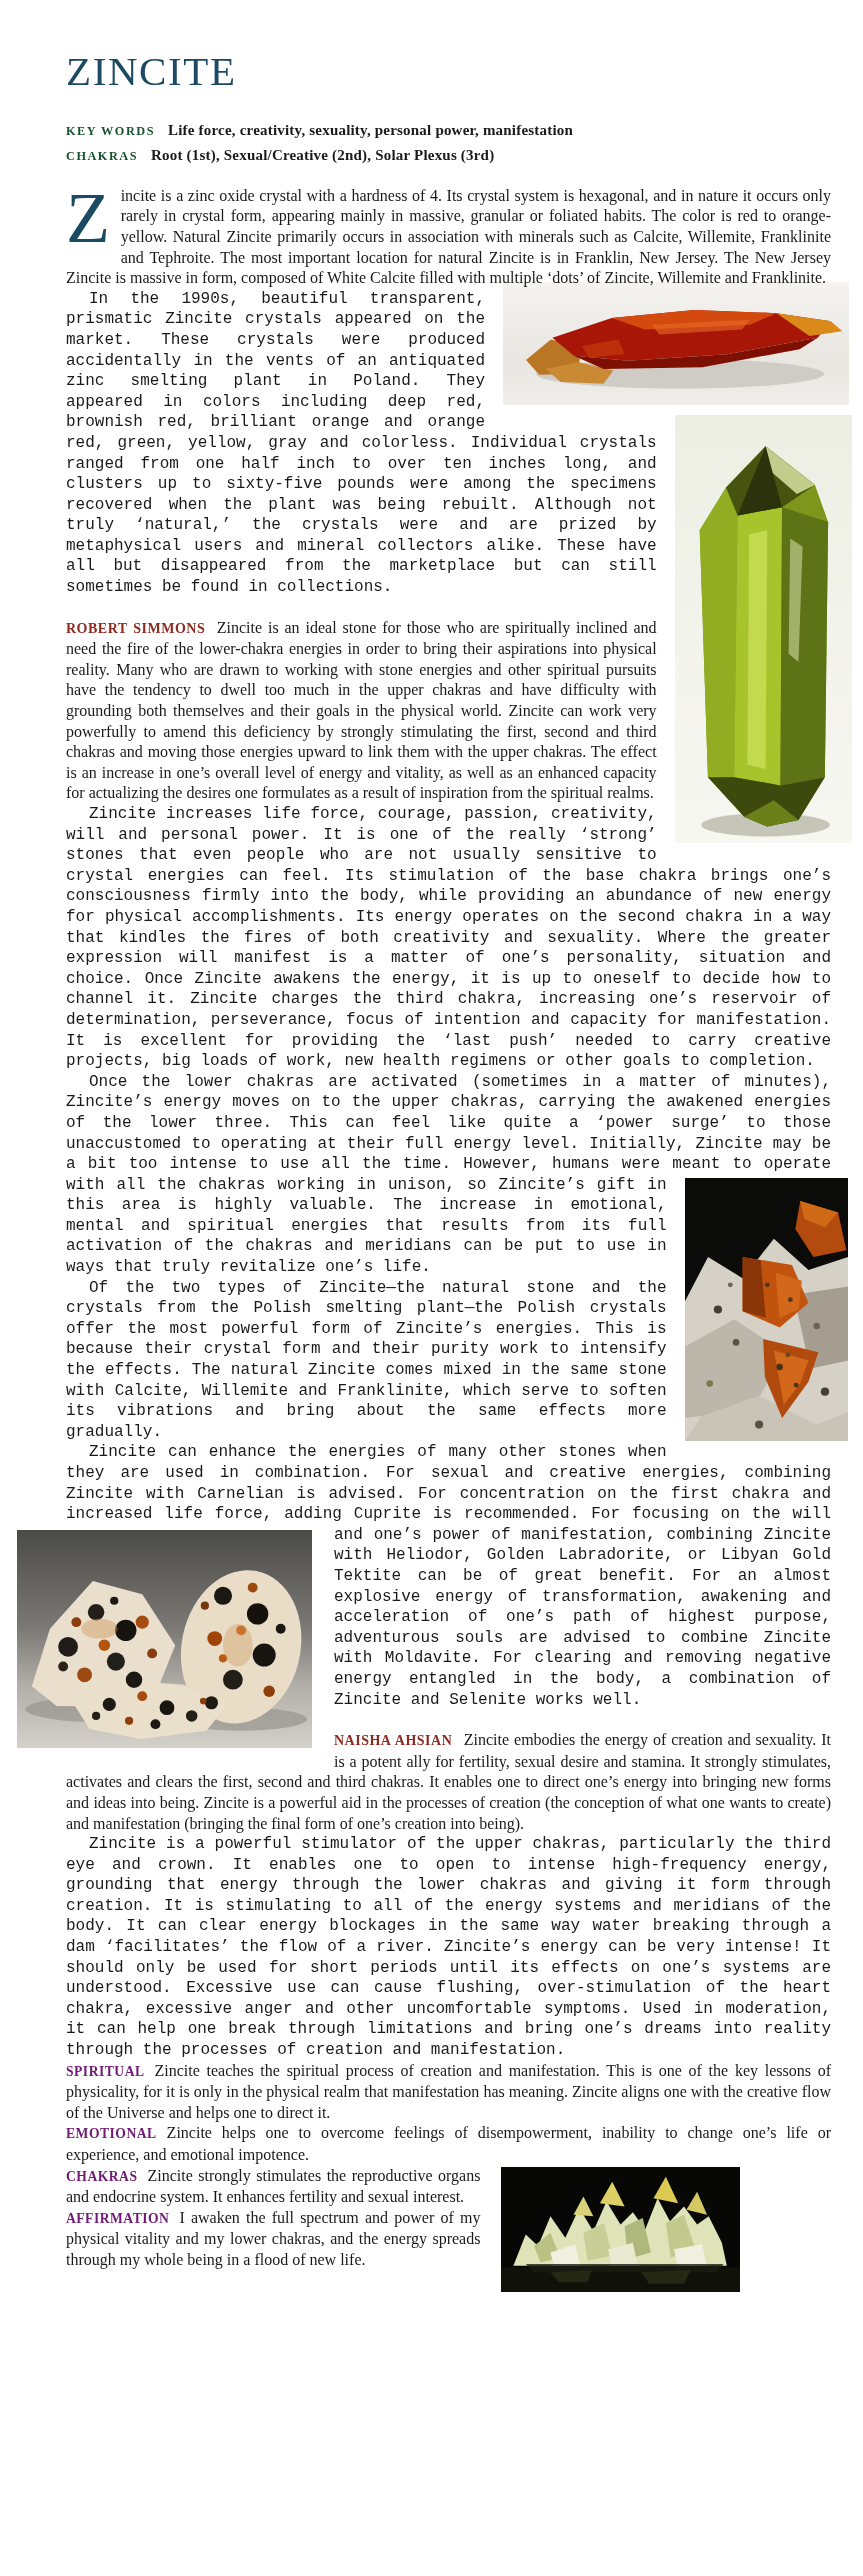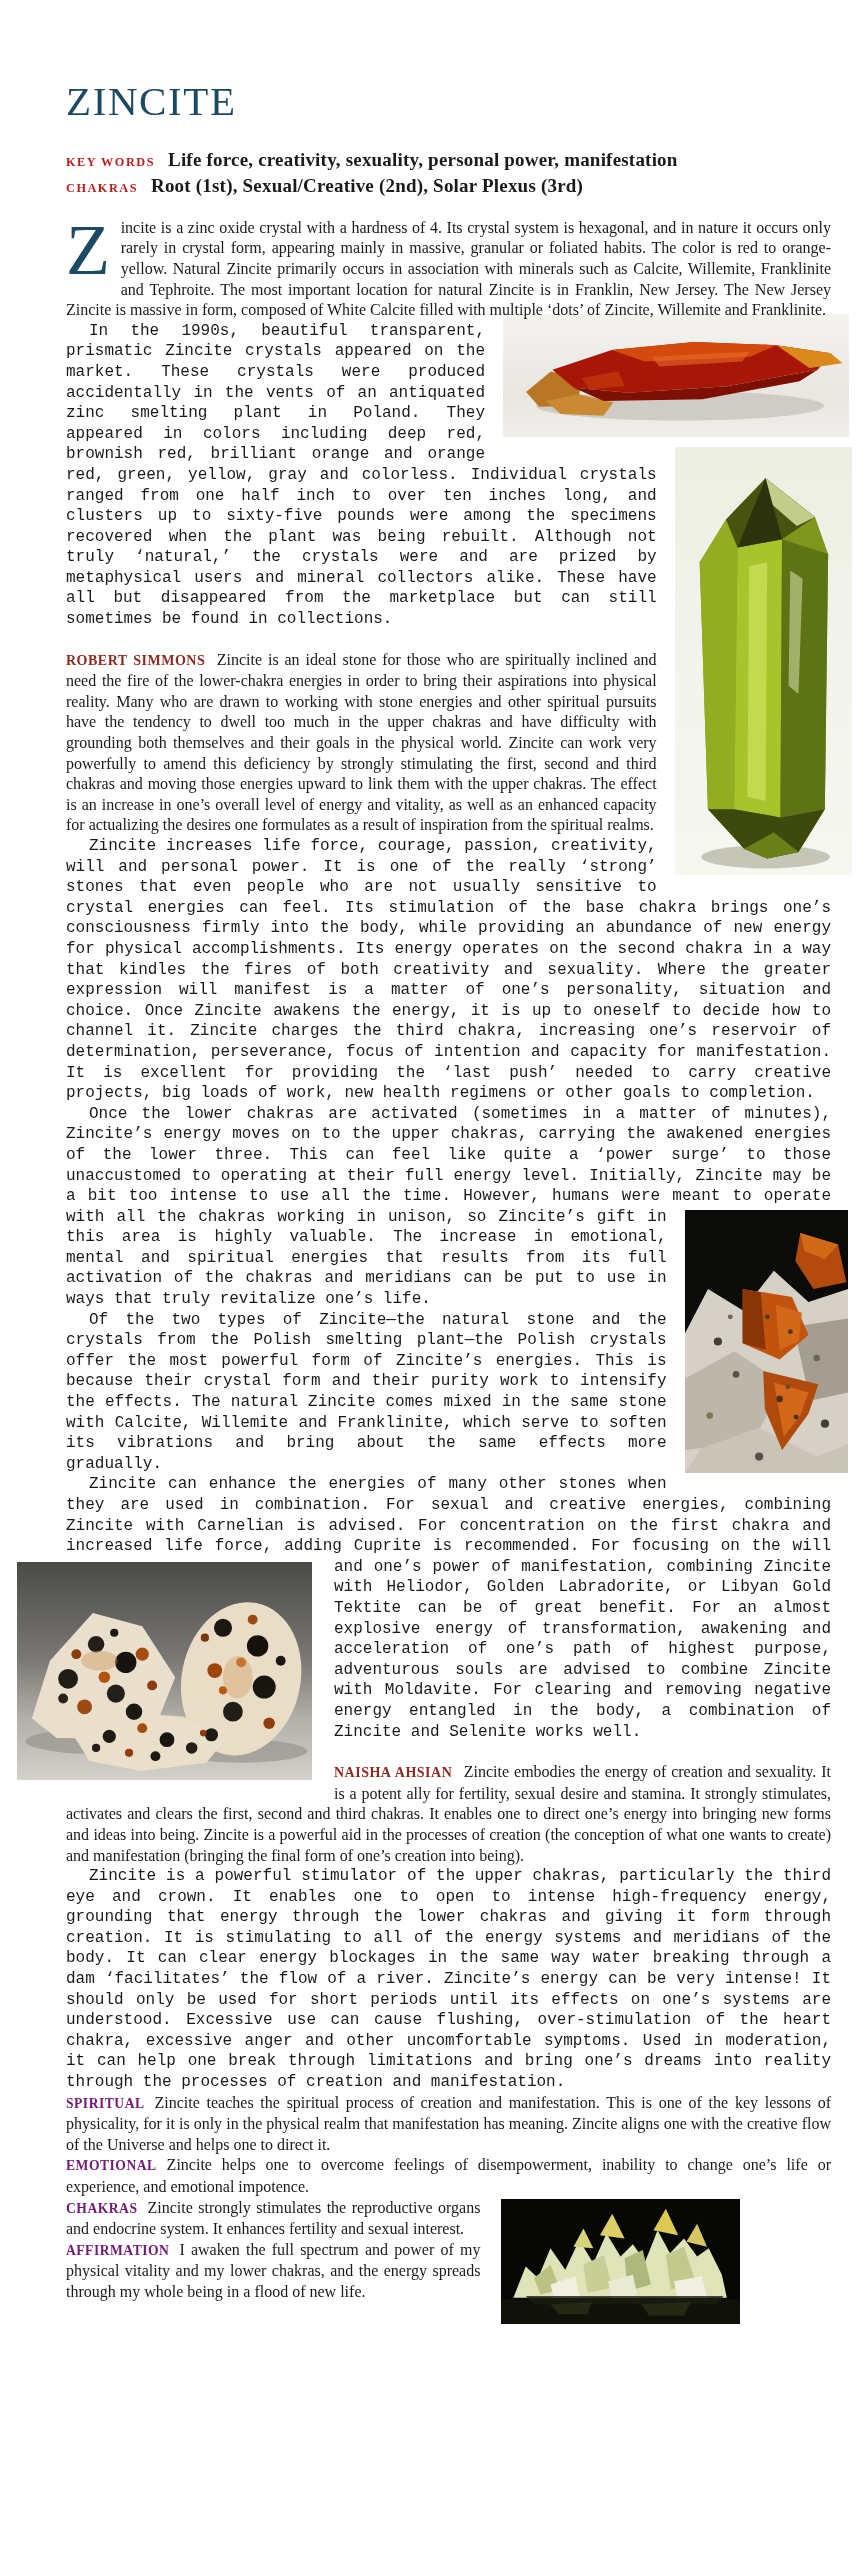--- a/index.html
+++ b/index.html
@@ -1,34 +1,34 @@
 <!DOCTYPE html>
 <html style="font-size:13px"><head>
 <meta charset="utf-8">
 <style>
   html,body { margin:0; padding:0; }
   body {
     width:864px; min-height:2576px; background:#ffffff;
     font-family:"Liberation Serif", serif; color:#1a1a1a;
   }
-  .page { width:765px; margin-left:66px; padding-top:81px; }
+  .page { width:765px; margin-left:66px; padding-top:51px; }
 
   h1.title {
     font-family:"Liberation Serif", serif;
     font-size:41px; font-weight:400; line-height:1;
     color:#1d4a63; letter-spacing:1.6px; margin:0 0 30px 0;
   }
 
   .attrs { margin-bottom:21.4px; }
   .attr-row { margin-bottom:7.4px; font-size:15px; line-height:16.5px; }
   .attr-label {
-    font-weight:700; color:#b91c1c; letter-spacing:1.5px;
+    font-weight:700; color:#14532d; letter-spacing:1.5px;
     font-size:12.3px; margin-right:13px;
   }
-  .attr-value { font-weight:700; font-size:19px; letter-spacing:0.2px; }
+  .attr-value { font-weight:700; font-size:15px; letter-spacing:0.2px; }
 
   .text-col { font-size:16px; line-height:20.6px; text-align:justify; }
   .text-col p { margin:0; }
   p.ind { text-indent:23px;font-family:Liberation Mono, monospace; }
   p.sect { margin-top:20px; }
 
   .dropcap {
     float:left; font-size:72px; line-height:59px; color:#1d4a63;
     margin:3.3px 10.7px 0 0; font-weight:400;
   }

